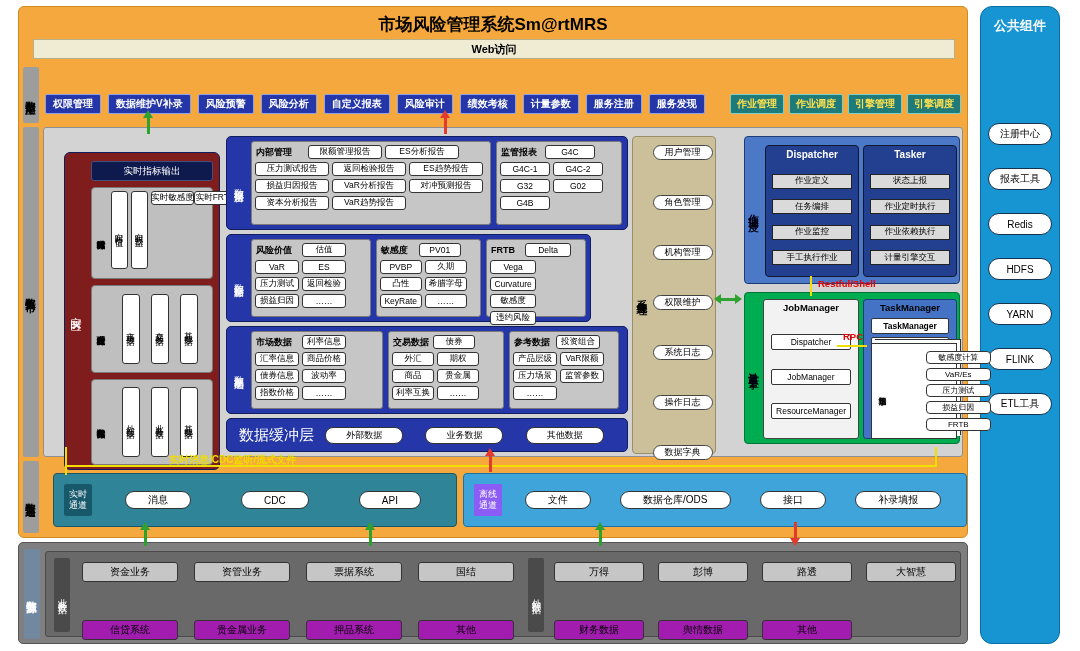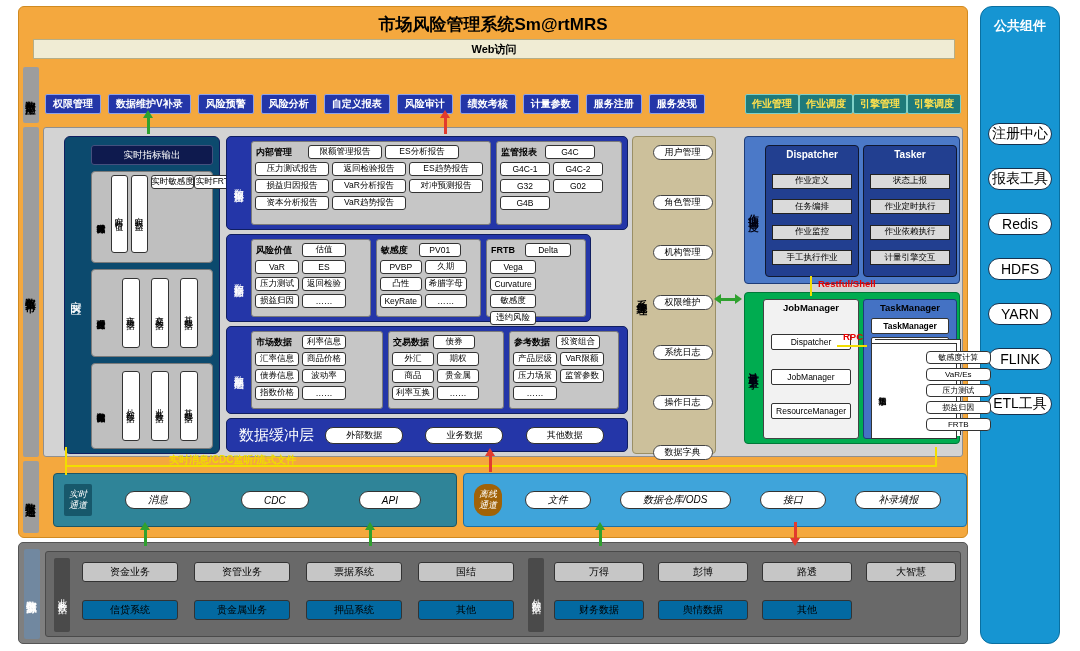--- a/index.html
+++ b/index.html
@@ -7,26 +7,26 @@
   .center{display:flex;align-items:center;justify-content:center;}
   .vtext{writing-mode:vertical-rl;text-orientation:upright;letter-spacing:2px;}
   
   .main{position:absolute;left:18px;top:6px;width:950px;height:532px;background:#F4A83E;border-radius:6px;border:1px solid #D08A20;}
   .title{position:absolute;left:0;right:0;top:6px;text-align:center;font-size:17px;font-weight:bold;color:#000;}
   .webbar{position:absolute;left:14px;top:32px;width:922px;height:20px;background:#F0ECD4;border:1px solid #B5AE87;font-size:11px;font-weight:bold;}
   .sec-label{position:absolute;background:#9D9D9D;color:#000;font-weight:bold;font-size:10.5px;border-radius:2px;letter-spacing:1px;}
   
   .approw{position:absolute;left:26px;top:86px;width:916px;height:22px;display:flex;align-items:center;gap:7px;}
   .appbtn{background:#2436A8;color:#fff;border:1px solid #8FA3E8;border-radius:2px;font-size:10px;font-weight:bold;height:20px;padding:0 7px;display:flex;align-items:center;justify-content:center;white-space:nowrap;}
-  .tealgrp{margin-left:auto;display:flex;}
+  .tealgrp{margin-left:auto;display:flex;gap:5px;}
   .tealbtn{background:#1F7A7A;color:#FFE14D;border:1px solid #7FD0C8;border-radius:2px;font-size:10px;font-weight:bold;height:20px;padding:0 6px;display:flex;align-items:center;white-space:nowrap;}
   .bluegrp{display:flex;gap:7px;}
   
   .martbox{position:absolute;left:24px;top:120px;width:920px;height:330px;background:#D3D3D3;border:1px solid #8F8F8F;border-radius:3px;}
-  .realtime{position:absolute;left:20px;top:8px;width:156px;height:318px;background:#0c4a6e;border-radius:6px;border:1px solid #101E60;}
+  .realtime{position:absolute;left:20px;top:24px;width:156px;height:318px;background:#7f1d1d;border-radius:6px;border:1px solid #101E60;}
   .rt-label{position:absolute;left:3px;top:0;height:100%;width:15px;color:#fff;font-size:11px;}
   .rt-output{position:absolute;left:26px;top:8px;width:122px;height:20px;background:#0E1A4E;color:#fff;font-size:9.5px;border:1px solid #44507E;border-radius:3px;}
   .rt-box{position:absolute;background:#BFBFBF;border:1px solid #7A7A7A;border-radius:4px;display:flex;gap:3px;padding:3px;}
   .rt-vlabel{width:13px;font-size:8.5px;font-weight:bold;color:#000;letter-spacing:0;}
   .mini{background:#fff;border:1px solid #333;border-radius:3px;font-size:8.5px;display:flex;align-items:center;justify-content:center;white-space:nowrap;overflow:hidden;height:14px;width:var(--bw,44px);color:#000;}
   .rtv{width:17px;height:78px;}
   .rtv2{width:18px;height:70px;}
   .rth{width:100%;}
   .rt-col{flex:1;display:flex;flex-direction:row;justify-content:space-evenly;}
   .rt-spread{flex:1;display:flex;justify-content:space-evenly;align-items:center;}
@@ -61,39 +61,39 @@
   .whbtn{width:80px;height:16px;background:#fff;border:1px solid #333;font-size:8.5px;display:flex;align-items:center;justify-content:center;border-radius:2px;}
   .tmpanel{position:absolute;background:#4472C4;border:1px solid #1E3C78;border-radius:3px;display:flex;flex-direction:column;align-items:center;gap:3px;padding-top:0;}
   .tmpanel .whbtn{width:78px;}
   .fstack{position:absolute;left:126px;top:50px;width:86px;height:96px;background:#fff;border:1px solid #333;box-shadow:3px -3px 0 #fff,4px -4px 0 #333;z-index:5;display:flex;gap:3px;padding:3px;}
   .f-vlabel{width:12px;font-size:8px;letter-spacing:0;color:#000;}
   .f-list{flex:1;display:flex;flex-direction:column;justify-content:space-evenly;}
   .fnbtn{width:100%;height:13px;background:#fff;border:1px solid #333;font-size:8px;display:flex;align-items:center;justify-content:center;border-radius:4px;margin-left:36px;}
   .redtag{position:absolute;color:#E80000;font-weight:bold;font-size:9.5px;z-index:6;white-space:nowrap;}
   .yline{position:absolute;background:#F2DE00;z-index:4;}
   
-  .chanbox{position:absolute;height:54px;border-radius:4px;display:flex;align-items:center;gap:8px;padding:0 10px;font-style:italic;}
+  .chanbox{position:absolute;height:54px;border-radius:4px;display:flex;align-items:center;gap:8px;padding:0 10px;}
   .chip{width:28px;min-height:32px;color:#fff;font-size:9px;line-height:11px;display:flex;align-items:center;justify-content:center;text-align:center;padding:2px 1px;border-radius:2px;}
   .chan-list{flex:1;display:flex;justify-content:space-around;}
   .pill{background:#fff;border:1px solid #333;border-radius:9px;font-size:10px;height:18px;padding:0 22px;display:flex;align-items:center;justify-content:center;white-space:nowrap;}
   .ynote{position:absolute;color:#F0DC00;font-weight:bold;font-size:10px;z-index:5;white-space:nowrap;}
   
   .source{position:absolute;left:18px;top:542px;width:950px;height:102px;background:#7F7F7F;border-radius:5px;border:1px solid #555;}
   .src-label{position:absolute;left:5px;top:6px;width:16px;height:90px;background:#7188A0;color:#fff;font-size:10.5px;font-weight:bold;border-radius:2px;letter-spacing:1px;}
   .src-inner{position:absolute;left:26px;top:8px;width:916px;height:86px;background:#696969;border-radius:3px;border:1px solid #4A4A4A;}
   .src-grp-label{position:absolute;width:16px;height:74px;top:6px;background:#4A4A4A;color:#fff;font-size:9.5px;border-radius:2px;}
   .srcrow{position:absolute;display:flex;gap:16px;}
   .srcbtn{width:96px;height:20px;background:#C6C6C6;border:1px solid #333;border-radius:3px;font-size:10px;display:flex;align-items:center;justify-content:center;}
-  .srcbtn2{background:#0369a1;}
+  .srcbtn2{background:#a21caf;margin-top:20px;}
   .srcbtn3{width:90px;}
   
   .sidebar{position:absolute;left:980px;top:6px;width:80px;height:638px;background:#1695D2;border-radius:12px;border:1px solid #0A6FA0;}
   .sb-title{margin-top:10px;text-align:center;color:#fff;font-weight:bold;font-size:13px;}
   .sb-list{display:flex;flex-direction:column;align-items:center;gap:23px;margin-top:88px;}
-  .sbbtn{width:64px;height:22px;background:#fff;border:1px solid #16324F;border-radius:11px;font-size:14px;display:flex;align-items:center;justify-content:center;}
+  .sbbtn{width:64px;height:22px;background:#fff;border:1px solid #16324F;border-radius:11px;font-size:10px;display:flex;align-items:center;justify-content:center;}
   
   .arrow{position:absolute;width:10px;z-index:7;}
   .arrow i,.harrow i{display:block;}
   .arrow .al{position:absolute;left:3.5px;width:3px;background:var(--c);}
   .arrow.up .al{top:7px;bottom:0;}
   .arrow.down .al{top:0;bottom:7px;}
   .arrow.up .ah{position:absolute;top:0;left:0;width:0;height:0;border-left:5px solid transparent;border-right:5px solid transparent;border-bottom:8px solid var(--c);}
   .arrow.down .ah{position:absolute;bottom:0;left:0;width:0;height:0;border-left:5px solid transparent;border-right:5px solid transparent;border-top:8px solid var(--c);}
   .harrow{position:absolute;height:10px;z-index:7;}
   .harrow .hl{position:absolute;left:5px;right:5px;top:3.5px;height:3px;background:var(--c);}
@@ -350,21 +350,21 @@
 
   <div class="chanbox" style="left:34px;top:466px;width:404px;background:#2F8498;border:1px solid #1C5564;">
     <div class="chip" style="background:#17586B;">实时通道</div>
     <div class="chan-list">
         <div class="pill">消息</div>
         <div class="pill">CDC</div>
         <div class="pill">API</div>
       </div>
   </div>
   <div class="chanbox" style="left:444px;top:466px;width:504px;background:#3FA4DA;border:1px solid #1E6FA3;">
-    <div class="chip" style="background:#a16207;border-radius:12px;">离线通道</div>
+    <div class="chip" style="background:#8b5cf6;">离线通道</div>
     <div class="chan-list">
         <div class="pill">文件</div>
         <div class="pill">数据仓库/ODS</div>
         <div class="pill">接口</div>
         <div class="pill">补录填报</div>
       </div>
   </div>
 </div>
 
 <div class="source">

